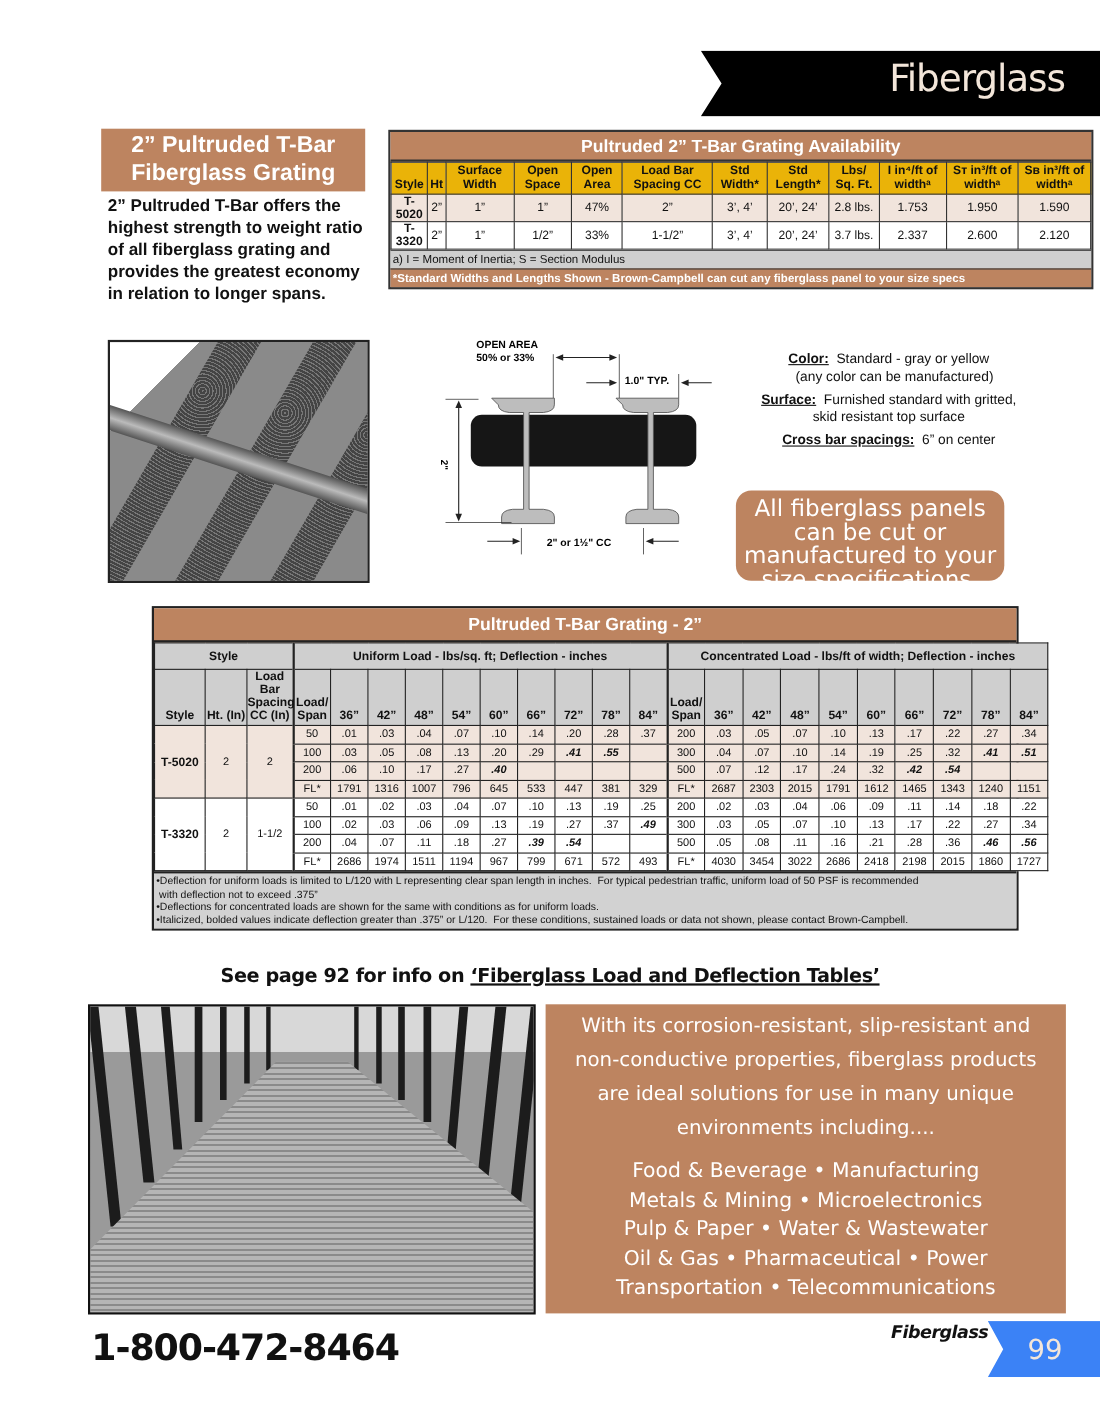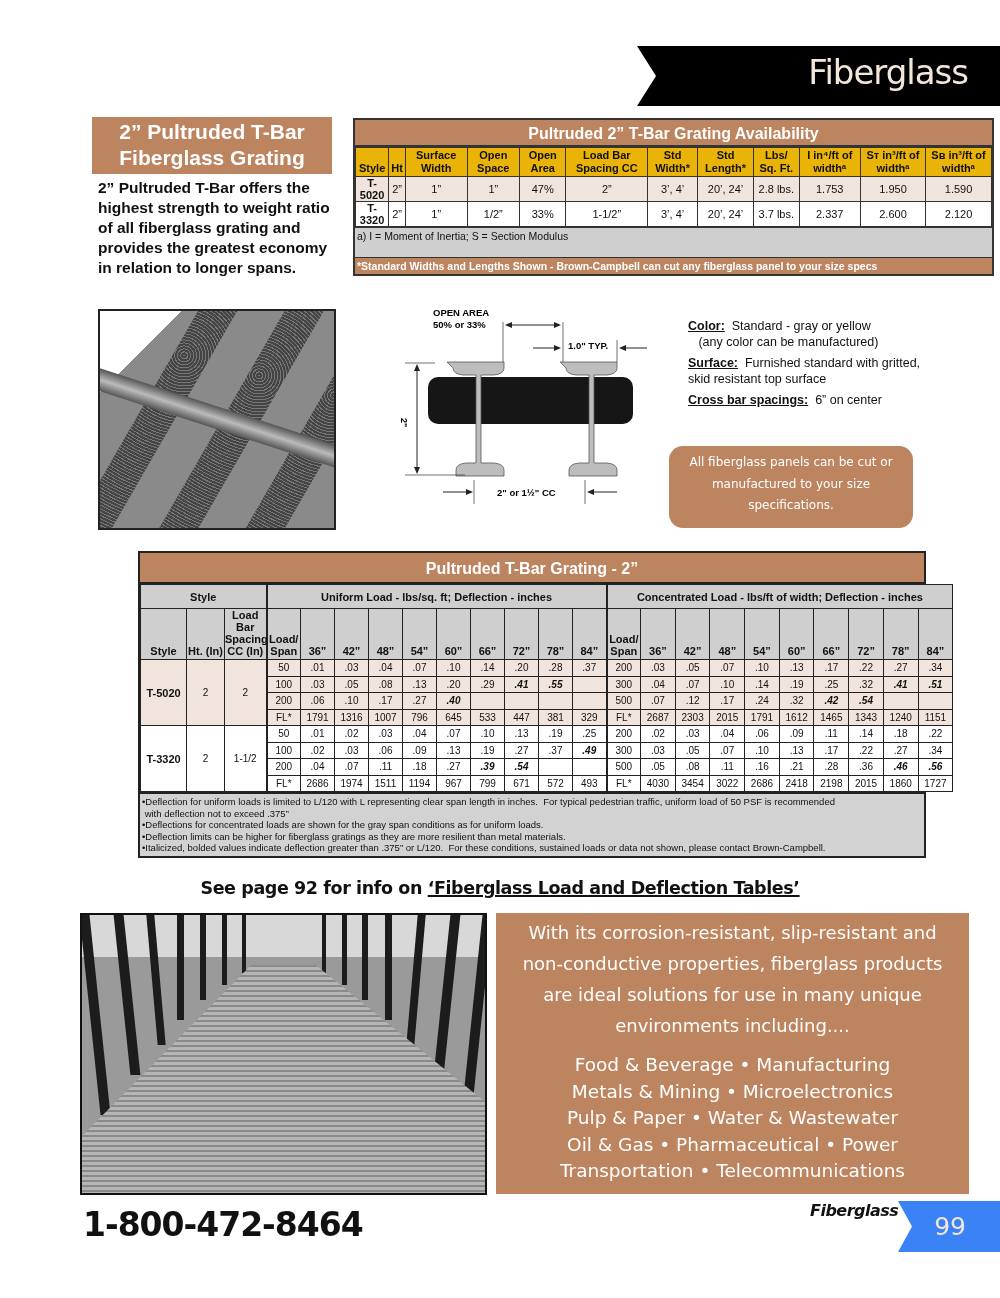--- a/index.html
+++ b/index.html
@@ -16,36 +16,36 @@
 
   
   .avail { left: 353px; top: 118px; width: 641px; border: 2px solid #333; }
   .avail .hdr { background: #bd8460; color: #fff; font-weight: bold; font-size: 16px; text-align: center; height: 27px; line-height: 27px; border-bottom: 2px solid #333; }
   .avail table { border-collapse: collapse; width: 100%; font-size: 11px; }
   .avail th { background: #eab308; font-weight: bold; border: 1px solid #333; padding: 1px 2px; vertical-align: bottom; line-height: 13px; height: 19px; }
   .avail td { border: 1px solid #333; text-align: center; height: 22px; font-size: 11px; }
   .avail tr.r0 td { background: #f1e4dc; }
   .avail tr.r1 td { background: #fff; }
   .avail td.style { font-weight: bold; }
-  .avail .note { background: #cfcfcf; font-size: 10.5px; height: 30px; line-height: 16px; padding-left: 2px; border-top: 1px solid #333; }
+  .avail .note { background: #cfcfcf; font-size: 10.5px; height: 17px; line-height: 16px; padding-left: 2px; border-top: 1px solid #333; }
   .avail .foot { background: #bd8460; color: #fff; font-weight: bold; font-size: 10.5px; height: 17px; line-height: 17px; padding-left: 2px; border-top: 1px solid #333; }
 
   
   .photo-grating { left: 98px; top: 309px; width: 238px; height: 221px; border: 2px solid #222; background: linear-gradient(135deg, #fff 0 18%, #8a8a8a 18% 100%); overflow: hidden; }
   .bar { position: absolute; width: 34px; height: 330px; background: repeating-radial-gradient(circle at 30% 30%, #777 0 1px, #444 1px 3px); transform: rotate(30deg); border-radius: 3px; }
   .rod { position: absolute; left: -20px; top: 100px; width: 300px; height: 22px; background: linear-gradient(#555, #bbb, #555); transform: rotate(18deg); }
 
   
   .diagram { left: 395px; top: 300px; width: 275px; height: 205px; }
 
   
   .specs { left: 688px; top: 318px; width: 240px; font-size: 12.5px; line-height: 16px; }
-  .specs p { margin-bottom: 5px; }
+  .specs p { margin-bottom: 5px; text-align: center; }
   .specs u { font-weight: bold; }
-  .callout { left: 669px; top: 446px; width: 244px; height: 82px; background: #bd8460; border-radius: 14px; color: #fff; text-align: center; font-size: 12px; line-height: 21.5px; padding-top: 6px; font-family: "DejaVu Sans", sans-serif; }
+  .callout { left: 669px; top: 446px; width: 244px; height: 82px; background: #bd8460; border-radius: 14px; color: #fff; text-align: center; font-size: 21px; line-height: 21.5px; padding-top: 6px; font-family: "DejaVu Sans", sans-serif; }
 
   
   .load { left: 138px; top: 551px; width: 788px; border: 2px solid #222; }
   .load .hdr { background: #bd8460; color: #fff; font-weight: bold; font-size: 16px; text-align: center; height: 31px; line-height: 31px; border-bottom: 2px solid #222; }
   .load table { border-collapse: collapse; width: 100%; font-size: 10px; table-layout: fixed; }
   .load th { background: #cfcfcf; border: 1px solid #222; font-weight: bold; font-size: 11px; line-height: 12px; }
   .load th.grp { height: 24px; }
   .load th.sub { height: 46px; vertical-align: bottom; padding-bottom: 2px; }
   .load td { border: 1px solid #222; text-align: center; height: 16.5px; background: #f1e4dc; font-size: 10px; }
   .load tbody.g1 td { background: #fff; }
@@ -415,22 +415,21 @@
           <td class="">2198</td>
           <td class="">2015</td>
           <td class="">1860</td>
           <td class="">1727</td>
         </tr>
       </tbody>
     </table>
   <div class="notes" id="load-notes">
       <div style="white-space: pre;">•Deflection for uniform loads is limited to L/120 with L representing clear span length in inches.  For typical pedestrian traffic, uniform load of 50 PSF is recommended</div>
       <div style="white-space: pre;"> with deflection not to exceed .375”</div>
-      <div style="white-space: pre;">•Deflections for concentrated loads are shown for the gray span conditions as for uniform loads.</div>
-      <div style="white-space: pre;">•Deflection limits can be higher for fiberglass gratings as they are more resilient than metal materials.</div>
+      <div style="white-space: pre;">•Deflections for concentrated loads are shown for the same with conditions as for uniform loads.</div>
       <div style="white-space: pre;">•Italicized, bolded values indicate deflection greater than .375” or L/120.  For these conditions, sustained loads or data not shown, please contact Brown-Campbell.</div>
     </div>
 </div>
 
 <div class="abs seepage">
   <span>See page 92 for info on </span><u>‘Fiberglass Load and Deflection Tables’</u>
 </div>
 
 <div class="abs photo-bridge">
   <div class="post" style="left:8px;height:200px;transform:skewX(6deg)"></div>

